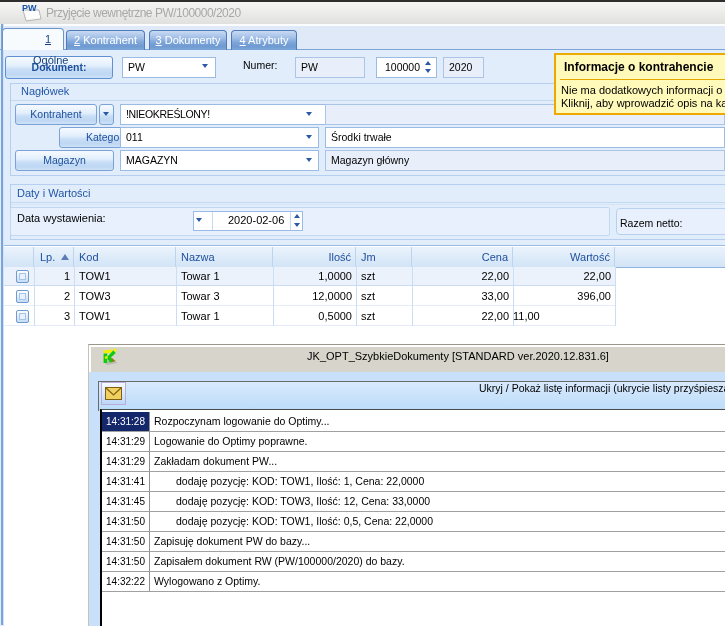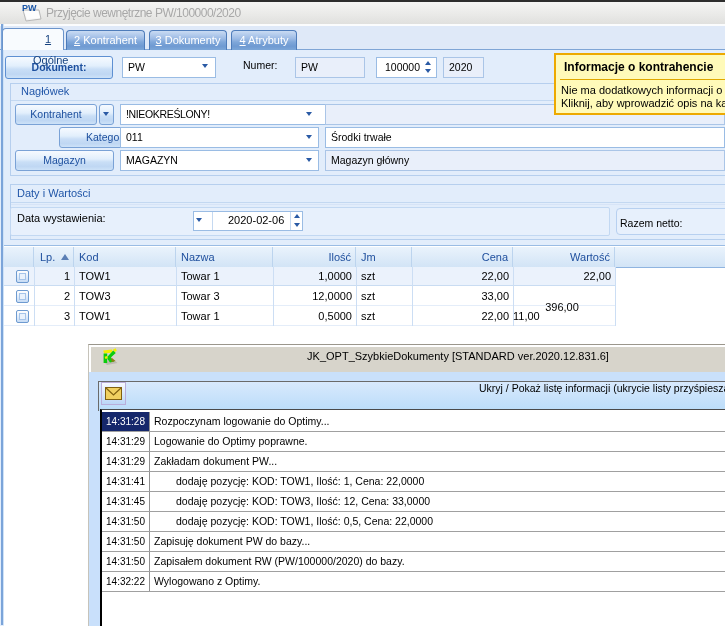--- a/index.html
+++ b/index.html
@@ -190,21 +190,21 @@
     <div class="abs cell" style="left:357px;top:24px;">szt</div>
     <div class="abs cell" style="left:408px;top:24px;width:97px;text-align:right;">22,00</div>
     <div class="abs cell" style="left:509px;top:24px;width:98px;text-align:right;">22,00</div>
 
     <div class="abs cell" style="left:30px;top:44px;width:36px;text-align:right;">2</div>
     <div class="abs cell" style="left:75px;top:44px;">TOW3</div>
     <div class="abs cell" style="left:177px;top:44px;">Towar 3</div>
     <div class="abs cell" style="left:269px;top:44px;width:79px;text-align:right;">12,0000</div>
     <div class="abs cell" style="left:357px;top:44px;">szt</div>
     <div class="abs cell" style="left:408px;top:44px;width:97px;text-align:right;">33,00</div>
-    <div class="abs cell" style="left:509px;top:44px;width:98px;text-align:center;margin-top:11px;">396,00</div>
+    <div class="abs cell" style="left:509px;top:44px;width:98px;text-align:right;">396,00</div>
 
     <div class="abs cell" style="left:30px;top:64px;width:36px;text-align:right;">3</div>
     <div class="abs cell" style="left:75px;top:64px;">TOW1</div>
     <div class="abs cell" style="left:177px;top:64px;">Towar 1</div>
     <div class="abs cell" style="left:269px;top:64px;width:79px;text-align:right;">0,5000</div>
     <div class="abs cell" style="left:357px;top:64px;">szt</div>
     <div class="abs cell" style="left:408px;top:64px;width:97px;text-align:right;">22,00</div>
     <div class="abs cell" style="left:509px;top:64px;width:98px;text-align:left;">11,00</div>
   </div>
 

